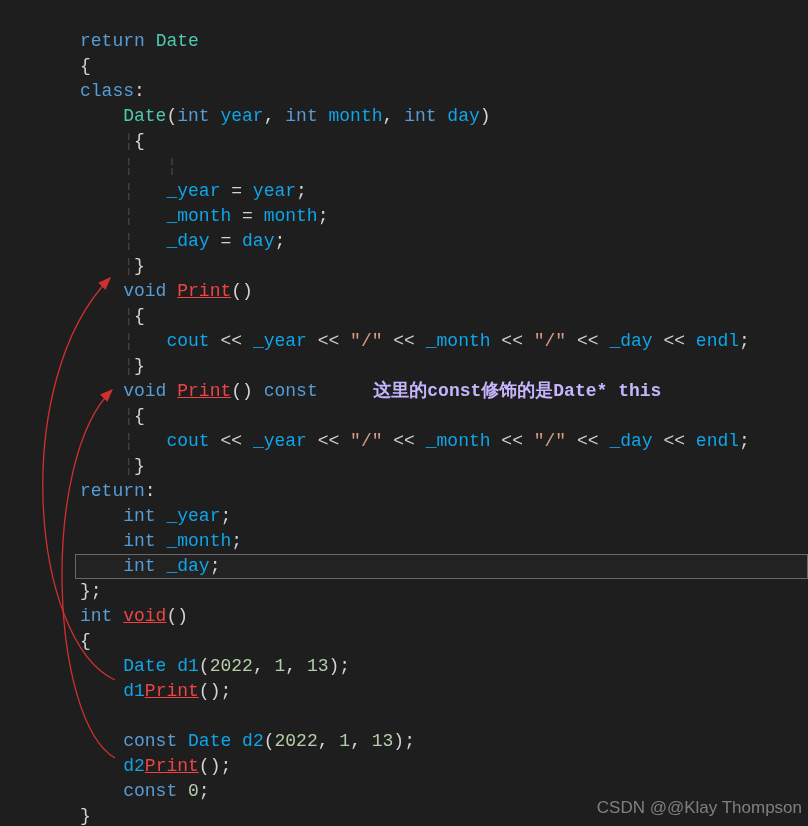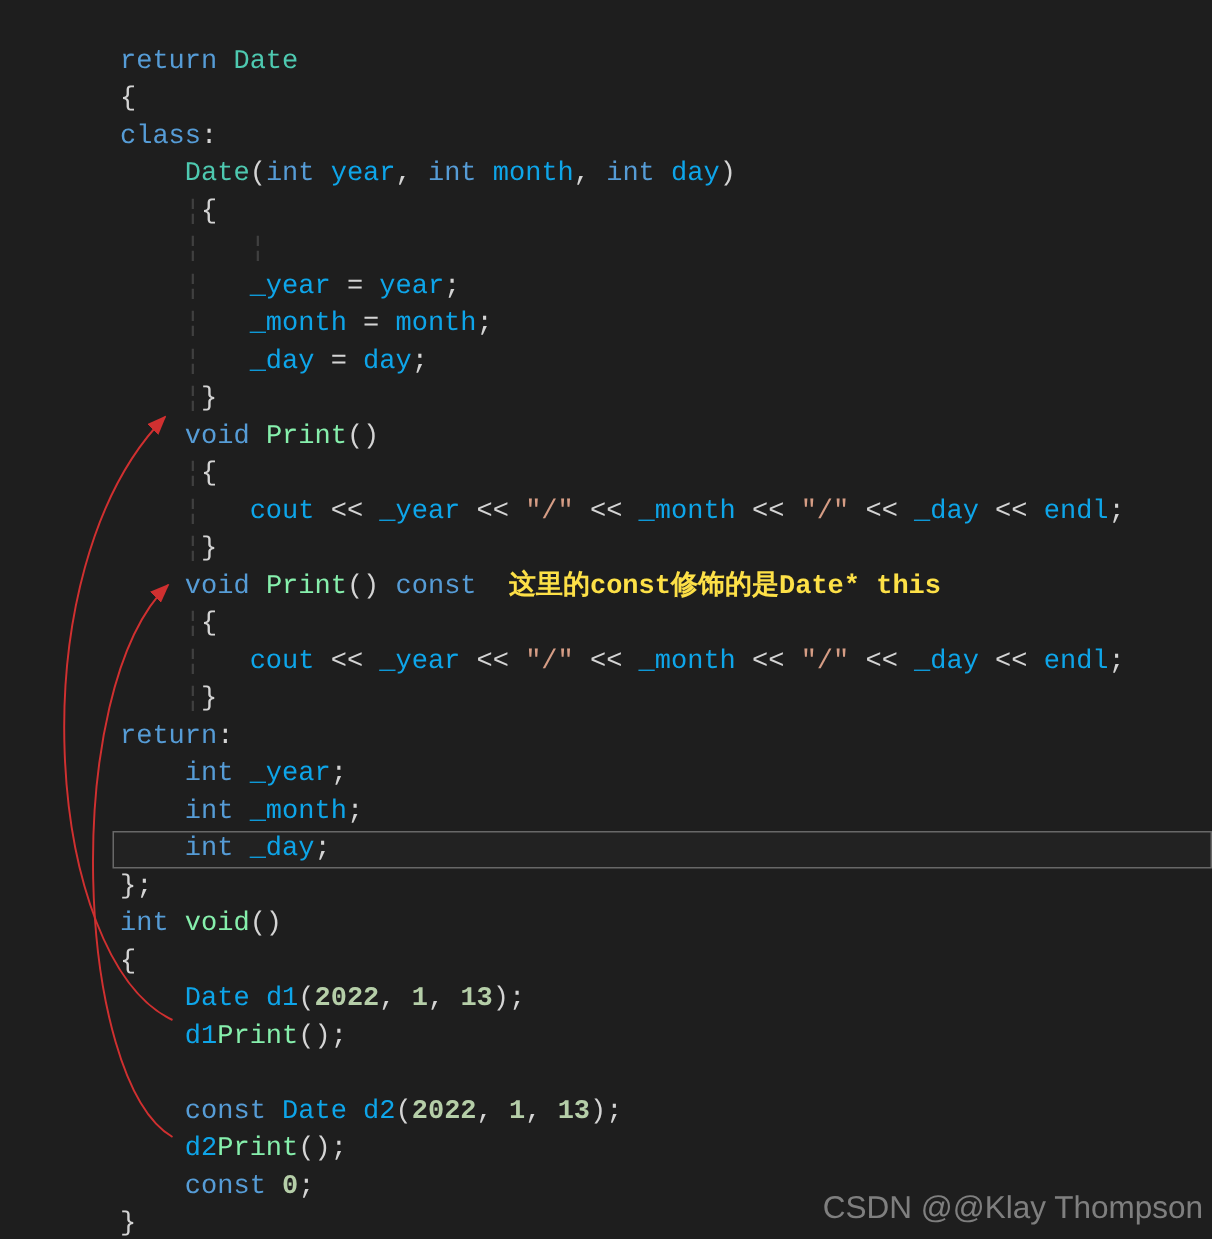--- a/index.html
+++ b/index.html
@@ -16,42 +16,42 @@
   }
   .editor {
     position: relative;
     padding: 4px 0 4px 80px;
     white-space: pre;
     line-height: 25px;
   }
   .kw   { color: #569cd6; }        
   .type { color: #4ec9b0; }        
   .id   { color: #0ea5e9; }        
-  .fn   { color: #86efac; }        
-  .num  { color: #b5cea8; font-weight: bold; }        
+  .fn   { color: #ef4444; text-decoration: underline; }        
+  .num  { color: #b5cea8; }        
   .str  { color: #d69d85; }        
   .pun  { color: #d4d4d4; }        
   .ws   { color: #404040; }        
-  .red  { color: #fde047; font-weight: bold; }
+  .red  { color: #c4b5fd; font-weight: bold; margin-left: 34px; }
   .highlight-line {
     position: absolute;
     left: 75px;
     right: 0;
     height: 25px;
     border: 1px solid #686868;
     box-sizing: border-box;
     background: rgba(255,255,255,0.02);
     pointer-events: none;
   }
   .watermark {
     position: absolute;
     bottom: 8px;
     right: 6px;
     color: #a8a8a8;
-    font-size: 21px;
+    font-size: 17px;
     font-family: sans-serif;
     opacity: 0.7;
   }
   .svg-overlay {
     position: absolute;
     inset: 0;
     pointer-events: none;
   }
 </style>
 </head>

